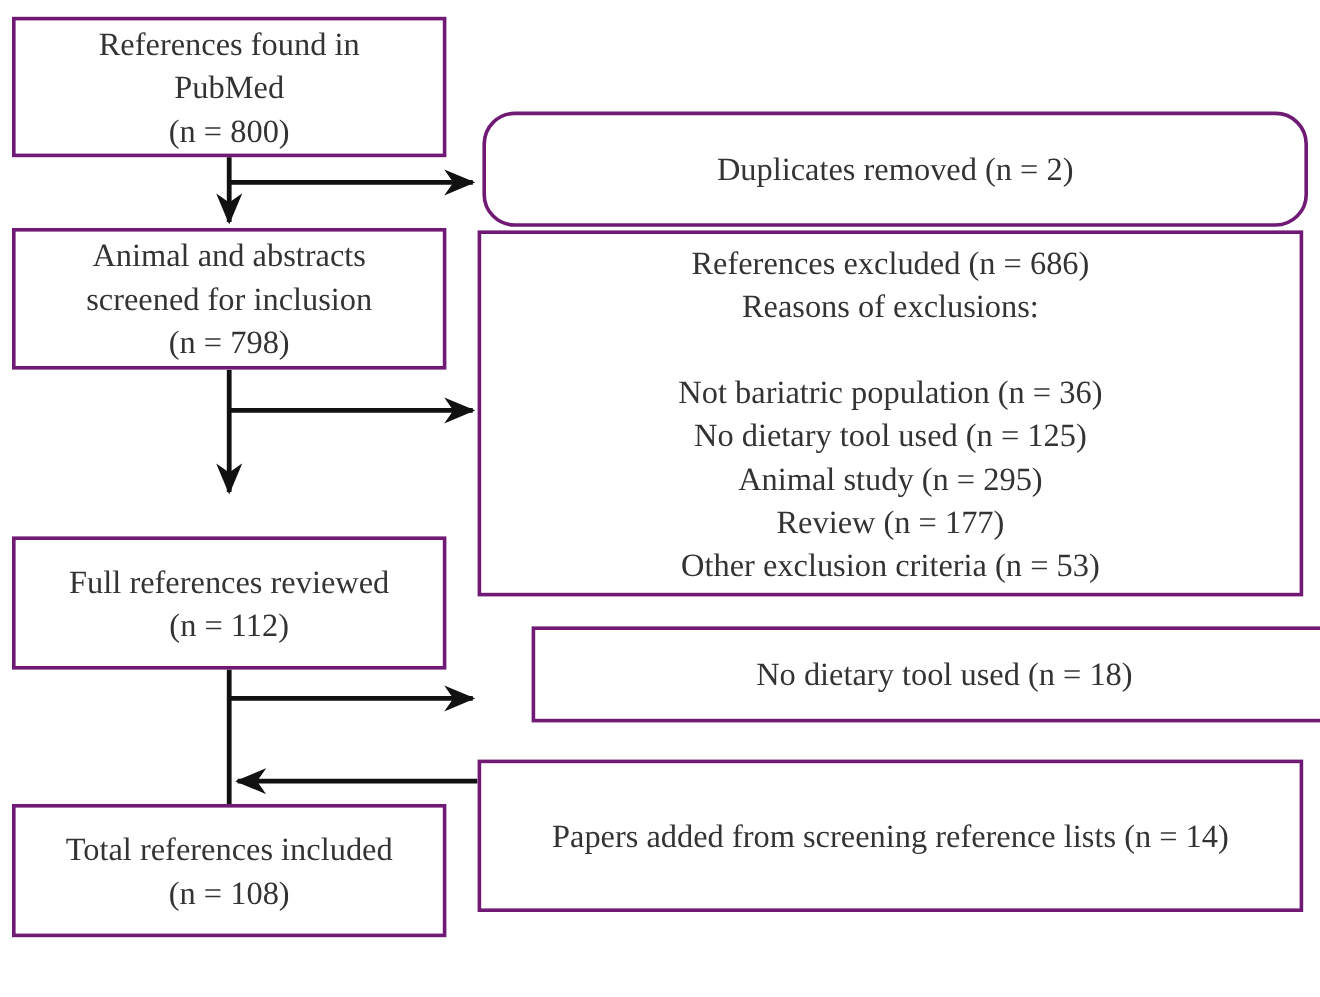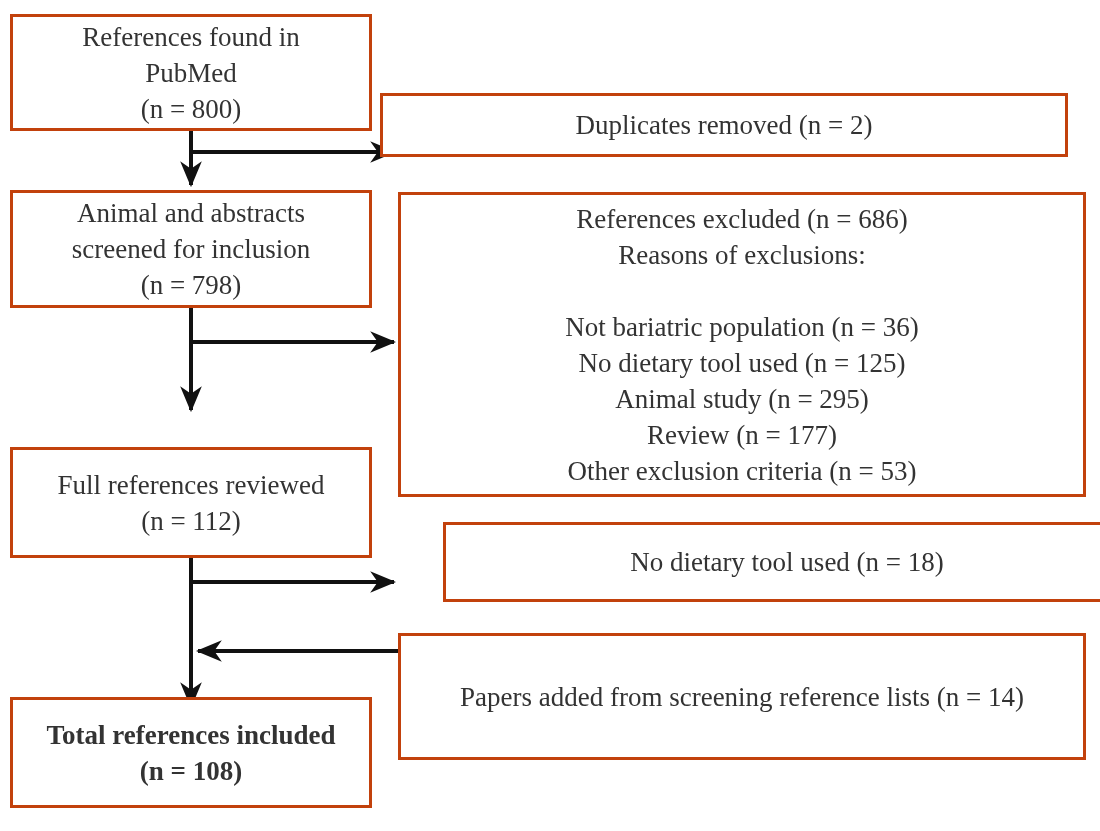--- a/index.html
+++ b/index.html
@@ -13,41 +13,41 @@
   }
   #connectors {
     position: absolute;
     left: 0; top: 0;
     width: 1100px; height: 831px;
   }
   .box {
     position: absolute;
     box-sizing: border-box;
     background: #ffffff;
-    border: 3px solid #c2410c;
+    border: 3px solid #701a75;
     display: flex;
     flex-direction: column;
     justify-content: center;
     align-items: center;
     text-align: center;
     font-size: 27px;
     color: #333333;
   }
   .line {
     line-height: 36px;
     min-height: 36px;
     white-space: nowrap;
   }
   
   #lb0 { left: 10px;  top: 14px;  width: 362px; height: 117px; }
   #lb1 { left: 10px;  top: 190px; width: 362px; height: 118px; }
   #lb2 { left: 10px;  top: 415px; width: 362px; height: 111px; margin-top: 32px; }
-  #lb3 { left: 10px;  top: 697px; width: 362px; height: 111px; font-weight: bold; }
+  #lb3 { left: 10px;  top: 670px; width: 362px; height: 111px; }
   
-  #rb0 { left: 380px; top: 93px;  width: 688px; height: 64px; }
+  #rb0 { left: 402px; top: 93px;  width: 688px; height: 96px; border-radius: 27px; }
   #rb1 { left: 398px; top: 192px; width: 688px; height: 305px; }
   #rb2 { left: 398px; top: 522px; width: 688px; height: 80px; margin-left: 45px; }
   #rb3 { left: 398px; top: 633px; width: 688px; height: 127px; }
 </style>
 </head>
 <body>
 
 <div id="canvas">
 
   <svg id="connectors" viewBox="0 0 1100 831" xmlns="http://www.w3.org/2000/svg">

